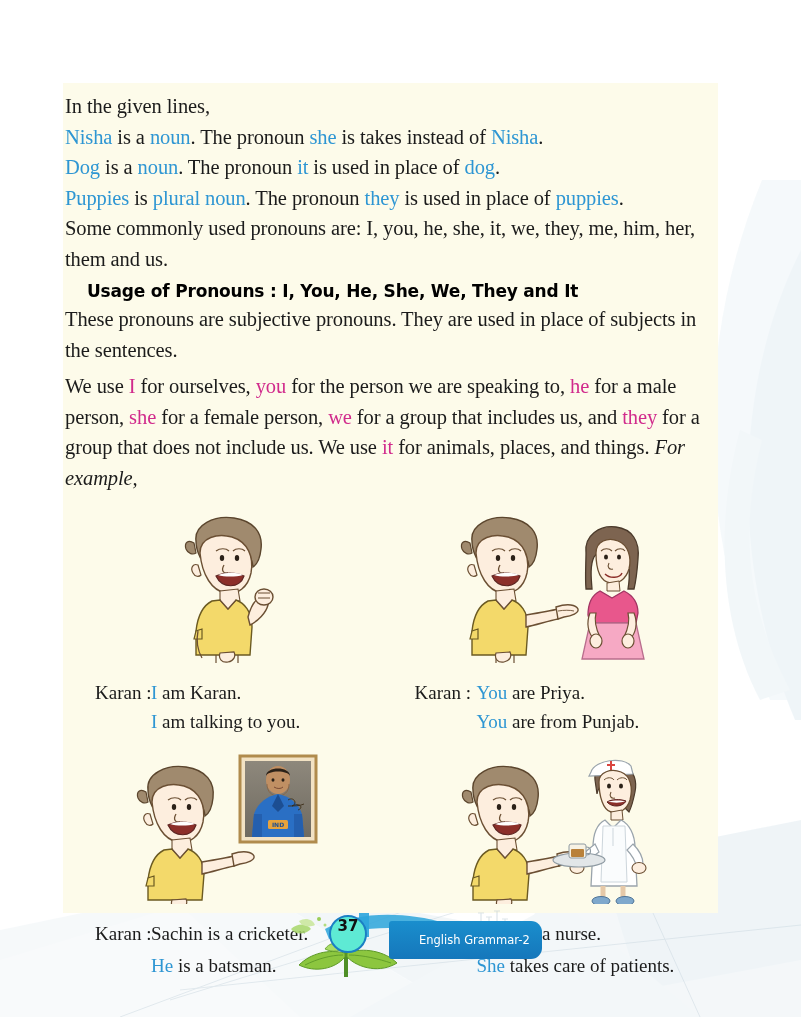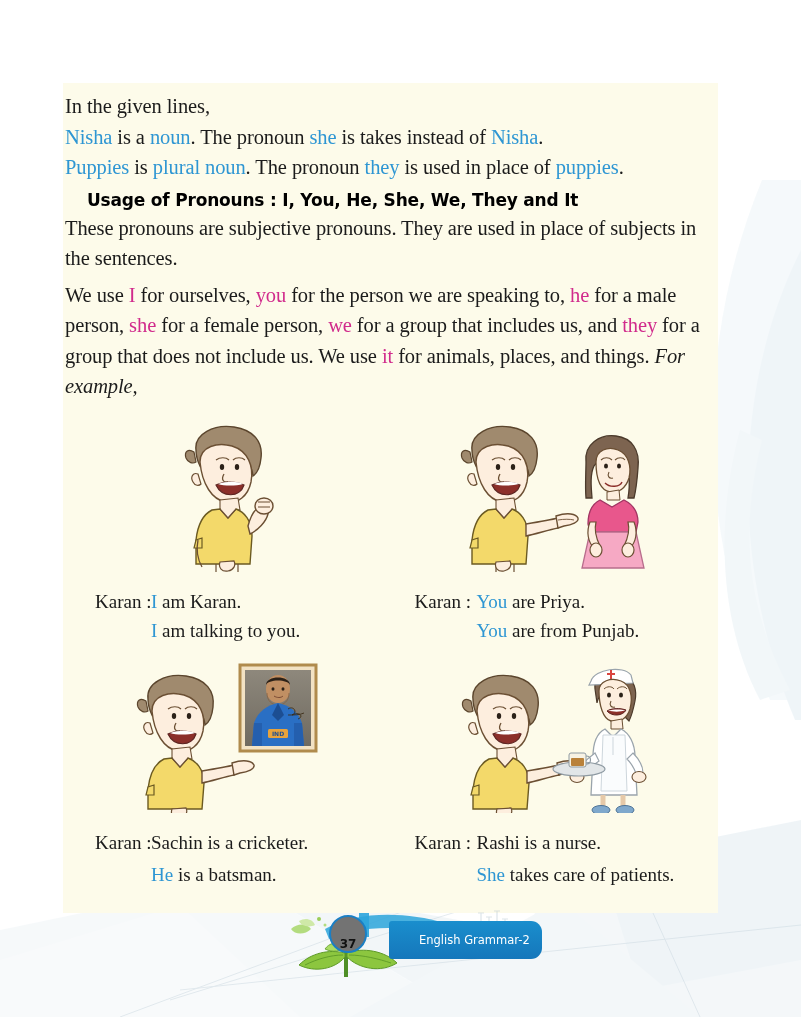--- a/index.html
+++ b/index.html
@@ -110,28 +110,28 @@
     height: 72px;
     z-index: 5;
   }
   #page-number {
     position: absolute;
     left: 44px;
     top: 10px;
     width: 34px;
     height: 34px;
     border-radius: 50%;
-    background: #737373;
+    background: #5eead4;
     border: 2.4px solid #1b7fc4;
     display: flex;
-    align-items: flex-end;
+    align-items: flex-start;
     justify-content: center;
     font-family: "DejaVu Sans", sans-serif;
     font-weight: bold;
-    font-size: 12px;
+    font-size: 15px;
     color: #111;
     z-index: 3;
   }
   #book-banner {
     position: absolute;
     left: 104px;
     top: 16px;
     height: 38px;
     padding: 0 12px 0 30px;
     background: linear-gradient(180deg,#1a8ecd 0%, #1577bb 100%);
@@ -175,25 +175,29 @@
 <div id="content-block">
 
   <p class="para">
     <span>In the given lines,</span>
   </p>
 
   <p class="para">
     <span class="blue">Nisha</span><span> is a </span><span class="blue">noun</span><span>. The pronoun </span><span class="blue">she</span><span> is takes instead of </span><span class="blue">Nisha</span><span>.</span>
   </p>
 
+  <p class="para">
+    <span class="blue">Dog</span><span> is a </span><span class="blue">noun</span><span>. The pronoun </span><span class="blue">it</span><span> is used in place of </span><span class="blue">dog</span><span>.</span>
+  </p>
 
   <p class="para">
     <span class="blue">Puppies</span><span> is </span><span class="blue">plural noun</span><span>. The pronoun </span><span class="blue">they</span><span> is used in place of </span><span class="blue">puppies</span><span>.</span>
   </p>
 
+  <p class="para">Some commonly used pronouns are: I, you, he, she, it, we, they, me, him, her, them and us.</p>
 
   <div class="section-heading">Usage of Pronouns : I, You, He, She, We, They and It</div>
 
   <p class="para">These pronouns are subjective pronouns. They are used in place of subjects in the sentences.</p>
 
   <p class="para" style="margin-top:6px;">
     <span>We use </span><span class="pink">I</span><span> for ourselves, </span><span class="pink">you</span><span> for the person we are speaking to, </span><span class="pink">he</span><span> for a male person, </span><span class="pink">she</span><span> for a female person, </span><span class="pink">we</span><span> for a group that includes us, and </span><span class="pink">they</span><span> for a group that does not include us. We use </span><span class="pink">it</span><span> for animals, places, and things. </span><span class="ital">For example,</span>
   </p>
 
   <div id="examples">

